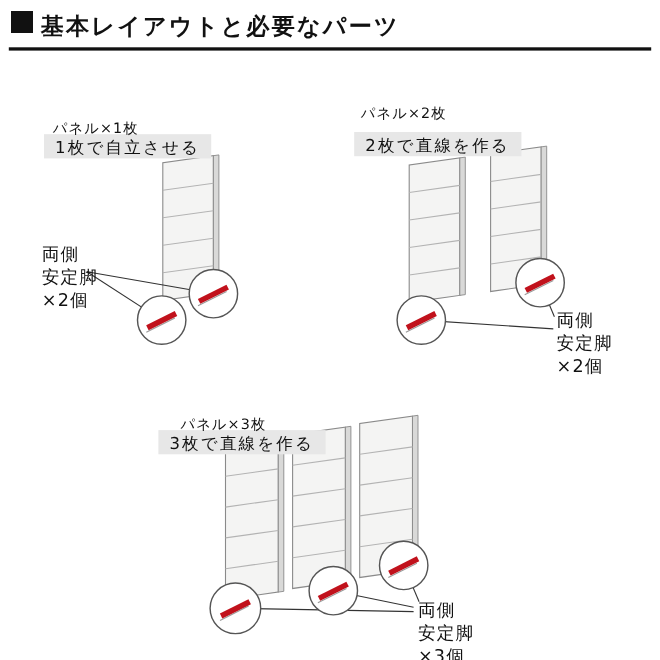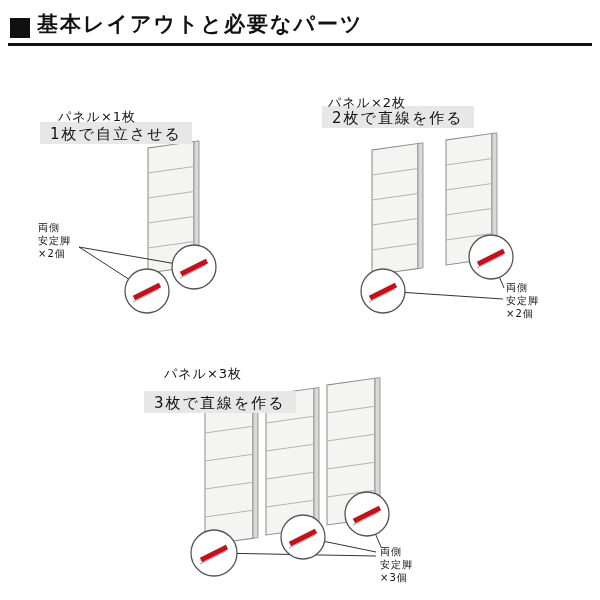--- a/index.html
+++ b/index.html
@@ -1,30 +1,30 @@
 <!DOCTYPE html>
 <html><head>
 <meta charset="utf-8">
 <style>
   html,body{margin:0;padding:0}
   body{
     width:600px;height:600px;position:relative;overflow:hidden;
     background:#ffffff;color:#111;
     font-family:"DejaVu Sans","Liberation Sans",sans-serif;
   }
-  .title-row{position:absolute;top:10px;left:10px;display:flex;align-items:flex-end;gap:7px}
+  .title-row{position:absolute;top:10px;left:10px;display:flex;align-items:flex-start;gap:7px}
   .title-bullet{width:20px;height:20px;background:#111}
   .page-title{font-size:21px;font-weight:bold;letter-spacing:2px;white-space:nowrap}
   .rule{position:absolute;top:43px;left:8px;width:584px;height:3px;background:#111}
   .section-header{
     position:absolute;display:inline-block;background:#e7e7e7;
     padding:3px 10px 0;font-size:15px;font-weight:normal;letter-spacing:2px;white-space:nowrap;margin-top:48px;
   }
   .subtitle{position:absolute;font-size:13px;letter-spacing:1px;white-space:nowrap}
-  .feet-label{position:absolute;font-size:10px;line-height:1.3;letter-spacing:1px}
+  .feet-label{position:absolute;font-size:16px;line-height:1.3;letter-spacing:1px}
   .feet-label span{display:block;white-space:nowrap}
   svg.scene{position:absolute;top:0;left:0}
 </style>
 </head>
 <body>
 
 <div class="title-row">
   <div class="title-bullet"></div>
   <div class="page-title">基本レイアウトと必要なパーツ</div>
 </div>
@@ -126,34 +126,34 @@
     <line x1="290" y1="544" x2="316" y2="531" stroke="#c1121c" stroke-width="5"></line>
   </g>
   <g>
     <circle cx="367" cy="514" r="22" fill="#ffffff" stroke="#555" stroke-width="1.3"></circle>
     <line x1="353" y1="525" x2="379" y2="512" stroke="#9a9a9a" stroke-width="1"></line>
     <line x1="354" y1="521" x2="380" y2="508" stroke="#c1121c" stroke-width="5"></line>
   </g>
 </svg>
 
 <div class="section-header" style="left:40px;top:74px">1枚で自立させる</div>
-<div class="subtitle" style="left:58px;top:108px">パネル×1枚</div>
+<div class="subtitle" style="left:48px;top:108px">パネル×1枚</div>
 <div class="feet-label" style="left:38px;top:221px">
   <span>両側</span>
   <span>安定脚</span>
   <span>×2個</span>
 </div>
 
-<div class="section-header" style="left:322px;top:58px">2枚で直線を作る</div>
+<div class="section-header" style="left:322px;top:72px">2枚で直線を作る</div>
 <div class="subtitle" style="left:328px;top:94px">パネル×2枚</div>
 <div class="feet-label" style="left:506px;top:281px">
   <span>両側</span>
   <span>安定脚</span>
   <span>×2個</span>
 </div>
 
 <div class="section-header" style="left:144px;top:343px">3枚で直線を作る</div>
-<div class="subtitle" style="left:164px;top:365px">パネル×3枚</div>
+<div class="subtitle" style="left:164px;top:377px">パネル×3枚</div>
 <div class="feet-label" style="left:380px;top:545px">
   <span>両側</span>
   <span>安定脚</span>
   <span>×3個</span>
 </div>
 
 </body></html>

